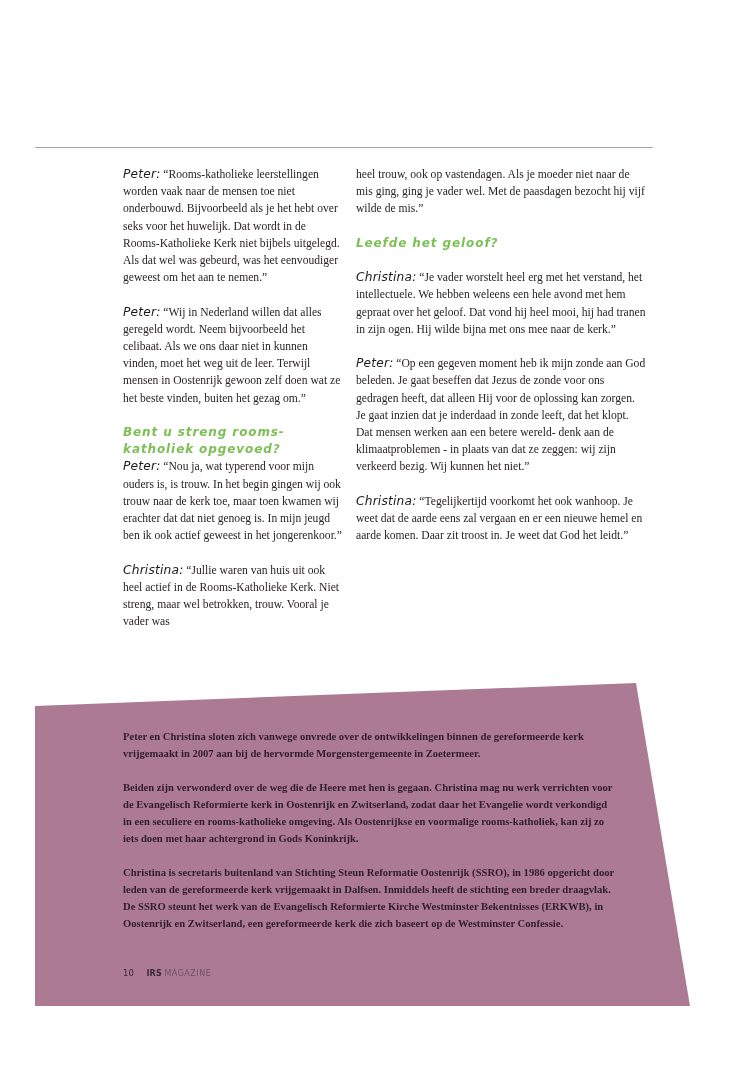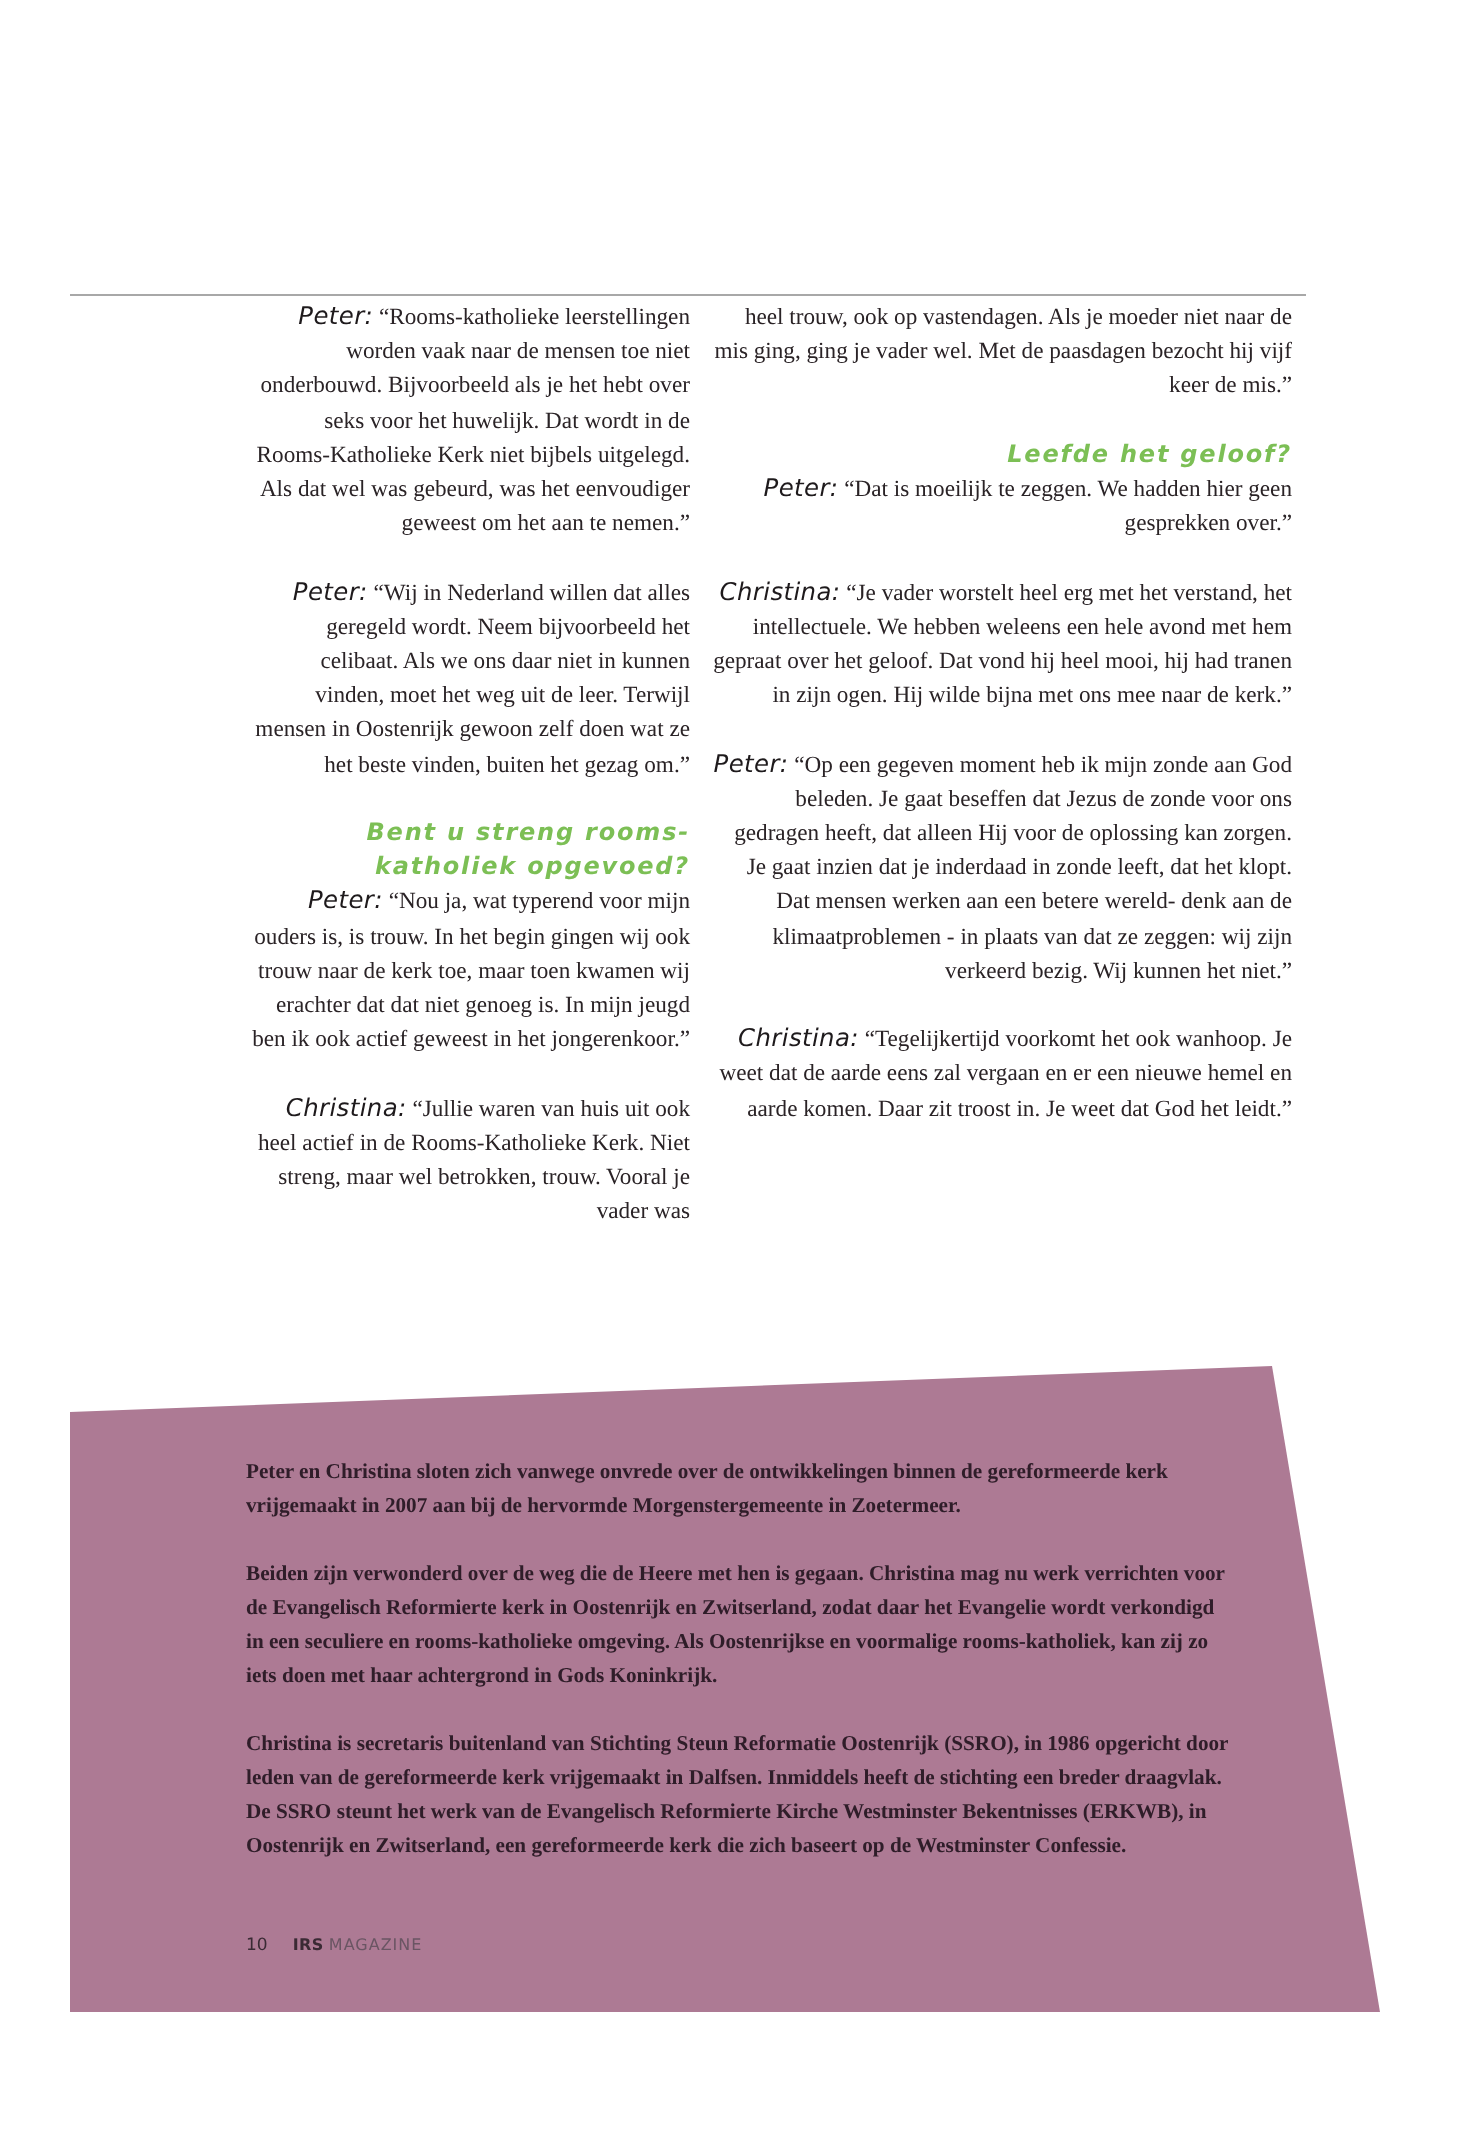--- a/index.html
+++ b/index.html
@@ -7,22 +7,22 @@
       width: 738px; height: 1068px; position: relative; overflow: hidden;
       background: #ffffff;
       font-family: "Liberation Serif", "DejaVu Serif", serif;
       color: #2a2326;
     }
     .rule {
       position: absolute; left: 35px; top: 147px; width: 618px; height: 1px;
       background: #a8a8a8;
     }
     .col {
-      position: absolute; top: 150px;
-      font-size: 11.6px; line-height: 17.2px; text-align: right;
+      position: absolute; top: 166px;
+      font-size: 11.6px; line-height: 17.2px;
     }
     .col-left { left: 123px; width: 222px; }
     .col-right { left: 356px; width: 290px; }
     .block { margin: 0 0 17.2px 0; }
     .speaker {
       font-family: "DejaVu Sans", sans-serif; font-style: italic;
       font-size: 12.2px; color: #1e1a1c; letter-spacing: 0.2px;
     }
     .heading {
       font-family: "DejaVu Sans", sans-serif; font-style: italic;
@@ -60,25 +60,24 @@
     <h3 class="heading">Bent u streng rooms-katholiek opgevoed?</h3>
     <p class="para"><span class="speaker">Peter:</span><span> “Nou ja, wat typerend voor mijn ouders is, is trouw. In het begin gingen wij ook trouw naar de kerk toe, maar toen kwamen wij erachter dat dat niet genoeg is. In mijn jeugd ben ik ook actief geweest in het jongerenkoor.”</span></p>
   </div>
   <div class="block">
     <p class="para"><span class="speaker">Christina:</span><span> “Jullie waren van huis uit ook heel actief in de Rooms-Katholieke Kerk. Niet streng, maar wel betrokken, trouw. Vooral je vader was</span></p>
   </div>
 </div>
 
 <div class="col col-right">
   <div class="block">
-    <p class="para">heel trouw, ook op vastendagen. Als je moeder niet naar de mis ging, ging je vader wel. Met de paasdagen bezocht hij vijf keer de mis.”</p>
+    <p class="para">heel trouw, ook op vastendagen. Als je moeder niet naar de mis ging, ging je vader wel. Met de paasdagen bezocht hij vijf wilde de mis.”</p>
   </div>
   <div class="block">
     <h3 class="heading">Leefde het geloof?</h3>
-    <p class="para"><span class="speaker">Peter:</span><span> “Dat is moeilijk te zeggen. We hadden hier geen gesprekken over.”</span></p>
   </div>
   <div class="block">
     <p class="para"><span class="speaker">Christina:</span><span> “Je vader worstelt heel erg met het verstand, het intellectuele. We hebben weleens een hele avond met hem gepraat over het geloof. Dat vond hij heel mooi, hij had tranen in zijn ogen. Hij wilde bijna met ons mee naar de kerk.”</span></p>
   </div>
   <div class="block">
     <p class="para"><span class="speaker">Peter:</span><span> “Op een gegeven moment heb ik mijn zonde aan God beleden. Je gaat beseffen dat Jezus de zonde voor ons gedragen heeft, dat alleen Hij voor de oplossing kan zorgen. Je gaat inzien dat je inderdaad in zonde leeft, dat het klopt. Dat mensen werken aan een betere wereld-  denk aan de klimaatproblemen - in plaats van dat ze zeggen: wij zijn verkeerd bezig. Wij kunnen het niet.”</span></p>
   </div>
   <div class="block">
     <p class="para"><span class="speaker">Christina:</span><span> “Tegelijkertijd voorkomt het ook wanhoop. Je weet dat de aarde eens zal vergaan en er een nieuwe hemel en aarde komen. Daar zit troost in. Je weet dat God het leidt.”</span></p>
   </div>

